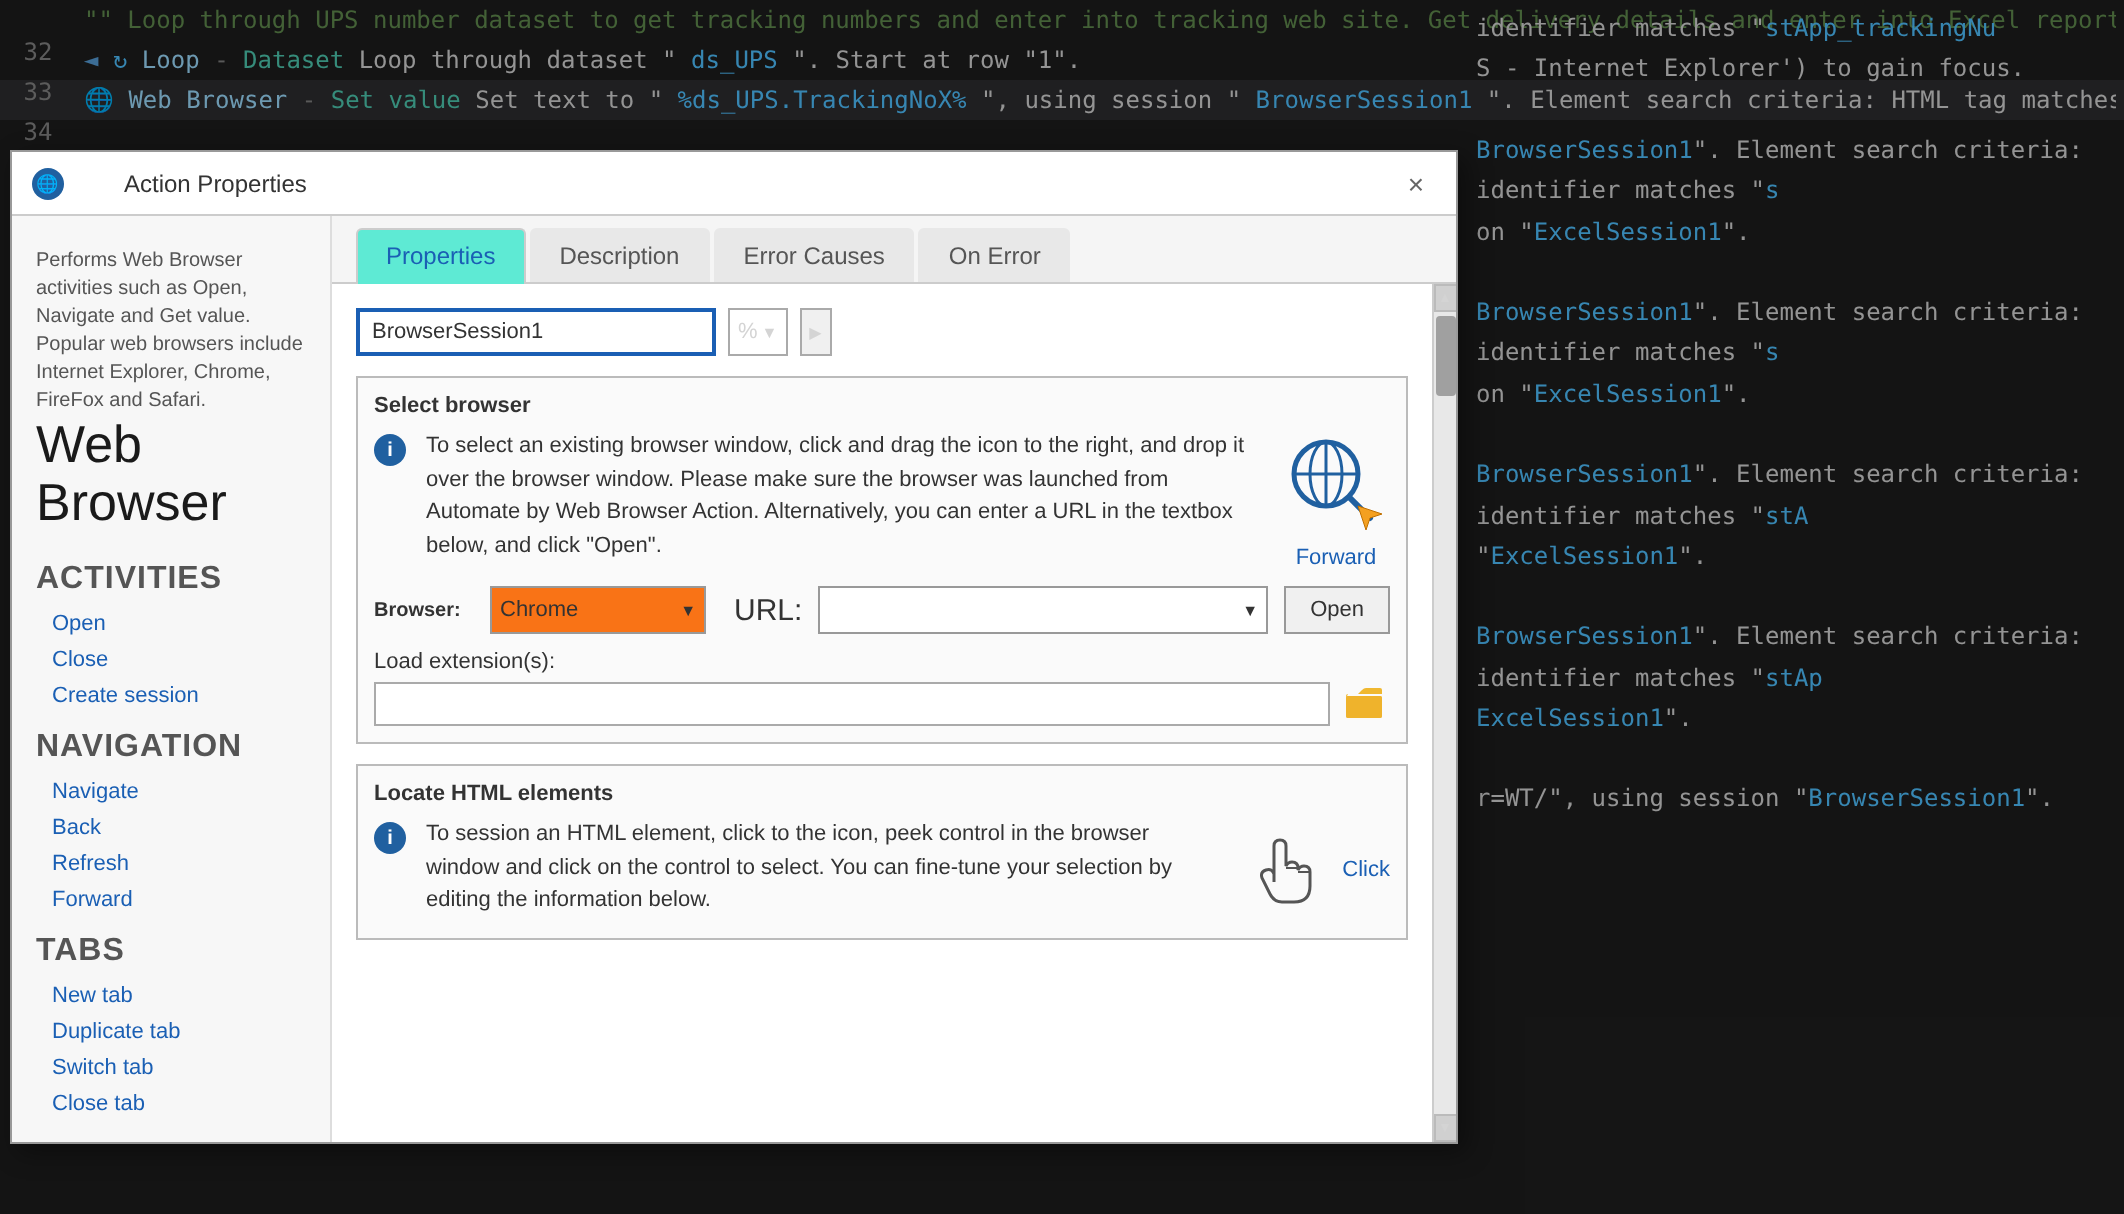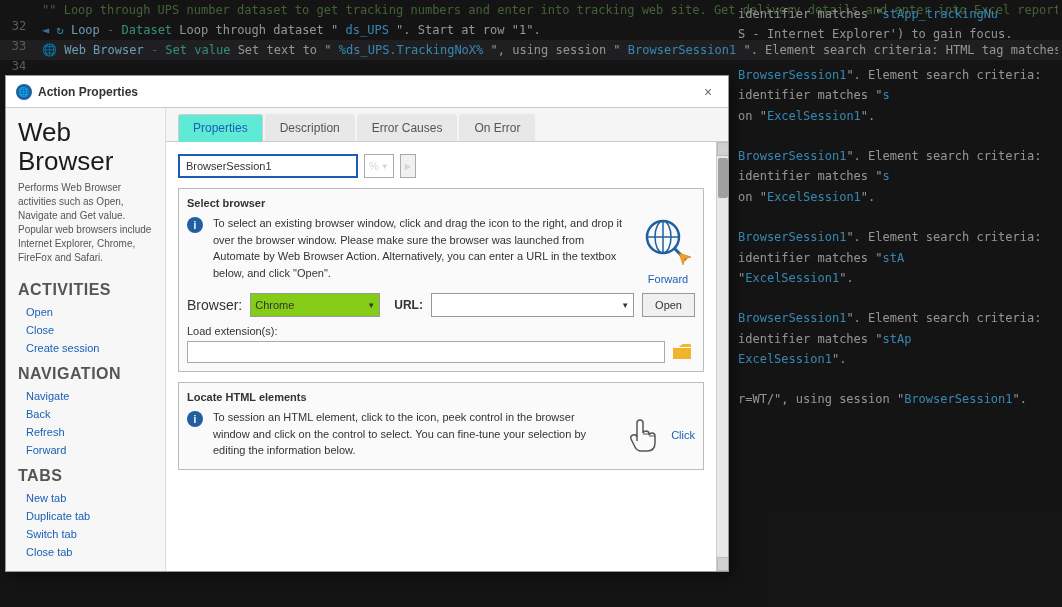--- a/index.html
+++ b/index.html
@@ -39,21 +39,21 @@
       background: #fff;
       display: flex; align-items: center; justify-content: space-between;
       padding: 6px 10px; border-bottom: 1px solid #ccc; height: 32px;
     }
     .dialog-title-left { display: flex; align-items: center; gap: 6px; }
     .dialog-title-icon {
       width: 16px; height: 16px; background: #2060a0;
       border-radius: 50%; display: flex; align-items: center; justify-content: center;
       color: white; font-size: 9px; font-weight: bold;
     }
-    .dialog-title-text { font-size: 12px; color: #333; font-weight: bold; }
+    .dialog-title-text { font-size: 12px; color: #333; font-weight: normal; margin-left: 24px; }
     .close-btn {
       width: 20px; height: 20px; background: none; border: none;
       cursor: pointer; font-size: 14px; color: #666; display: flex; align-items: center; justify-content: center;
       padding: 0;
     }
 
     
     .dialog-body { display: flex; flex: 1; }
 
     
@@ -205,22 +205,22 @@
         <span class="dialog-title-text">Action Properties</span>
       </div>
       <button class="close-btn">×</button>
     </div>
 
     <div class="dialog-body">
 
       <div class="sidebar">
 
         <div class="sidebar-header-section">
+          <div style="font-size:10px; color:#555; margin-top:6px; line-height:1.4;">Performs Web Browser activities such as Open, Navigate and Get value. Popular web browsers include Internet Explorer, Chrome, FireFox and Safari.</div>
           <div style="font-size:26px; font-weight:300; color:#1a1a1a; line-height:1.1;">Web<br>Browser</div>
-          <div style="font-size:10px; color:#555; margin-top:6px; line-height:1.4;">Performs Web Browser activities such as Open, Navigate and Get value. Popular web browsers include Internet Explorer, Chrome, FireFox and Safari.</div>
         </div>
 
         <div class="sidebar-section-label">ACTIVITIES</div>
         <div class="sidebar-item">Open</div>
         <div class="sidebar-item">Close</div>
         <div class="sidebar-item">Create session</div>
 
         <div class="sidebar-section-label">NAVIGATION</div>
         <div class="sidebar-item">Navigate</div>
         <div class="sidebar-item">Back</div>
@@ -275,26 +275,26 @@
                       <line x1="34" y1="34" x2="44" y2="44" stroke="#2060a0" stroke-width="3" stroke-linecap="round"></line>
 
                       <polygon points="38,38 50,42 44,44 42,50" fill="#f4a020" stroke="#c07000" stroke-width="0.5"></polygon>
                     </svg>
                   </div>
                   <div style="font-size:11px; color:#1a5fb4; font-weight:500;">Forward</div>
                 </div>
               </div>
 
               <div class="browser-url-row">
-                <div style="font-size:14px; color:#333; font-weight:400; min-width:50px;">Browser:</div>
-                <div style="border:1px solid #999; background:#84cc16; height:24px; display:flex; align-items:center; justify-content:space-between; padding:0 4px; font-size:11px; cursor:pointer; width:130px; color:#333;">
+                <div style="font-size:10px; color:#333; font-weight:700; min-width:50px;">Browser:</div>
+                <div style="border:1px solid #999; background:#f97316; height:24px; display:flex; align-items:center; justify-content:space-between; padding:0 4px; font-size:11px; cursor:pointer; width:108px; color:#333;">
                   <span>Chrome</span>
                   <span style="font-size:8px;">▼</span>
                 </div>
-                <div style="font-size:12px; color:#333; font-weight:700; margin-left:6px; min-width:28px;">URL:</div>
+                <div style="font-size:15px; color:#333; font-weight:400; margin-left:6px; min-width:28px;">URL:</div>
                 <div style="border:1px solid #999; background:#fff; height:24px; display:flex; align-items:center; justify-content:space-between; padding:0 4px; font-size:11px; cursor:pointer; flex:1; color:#333;">
                   <span></span>
                   <span style="font-size:8px;">▼</span>
                 </div>
                 <button class="open-btn">Open</button>
               </div>
 
               <div style="margin-top:8px;">
                 <div style="font-size:11px; color:#333; font-weight:500; margin-bottom:4px;">Load extension(s):</div>
                 <div style="display:flex; align-items:center; gap:4px;">

